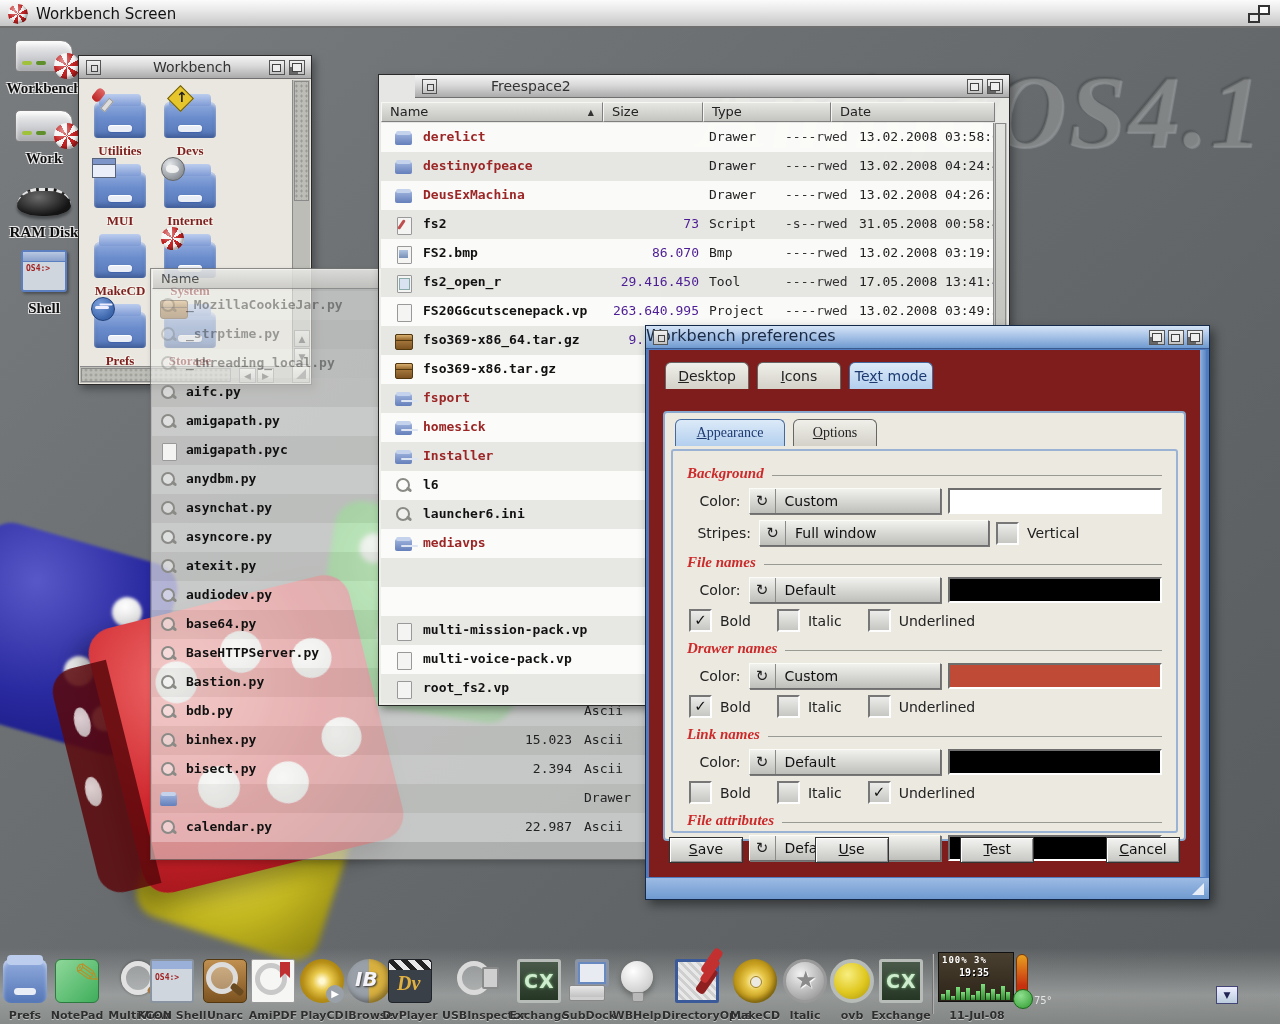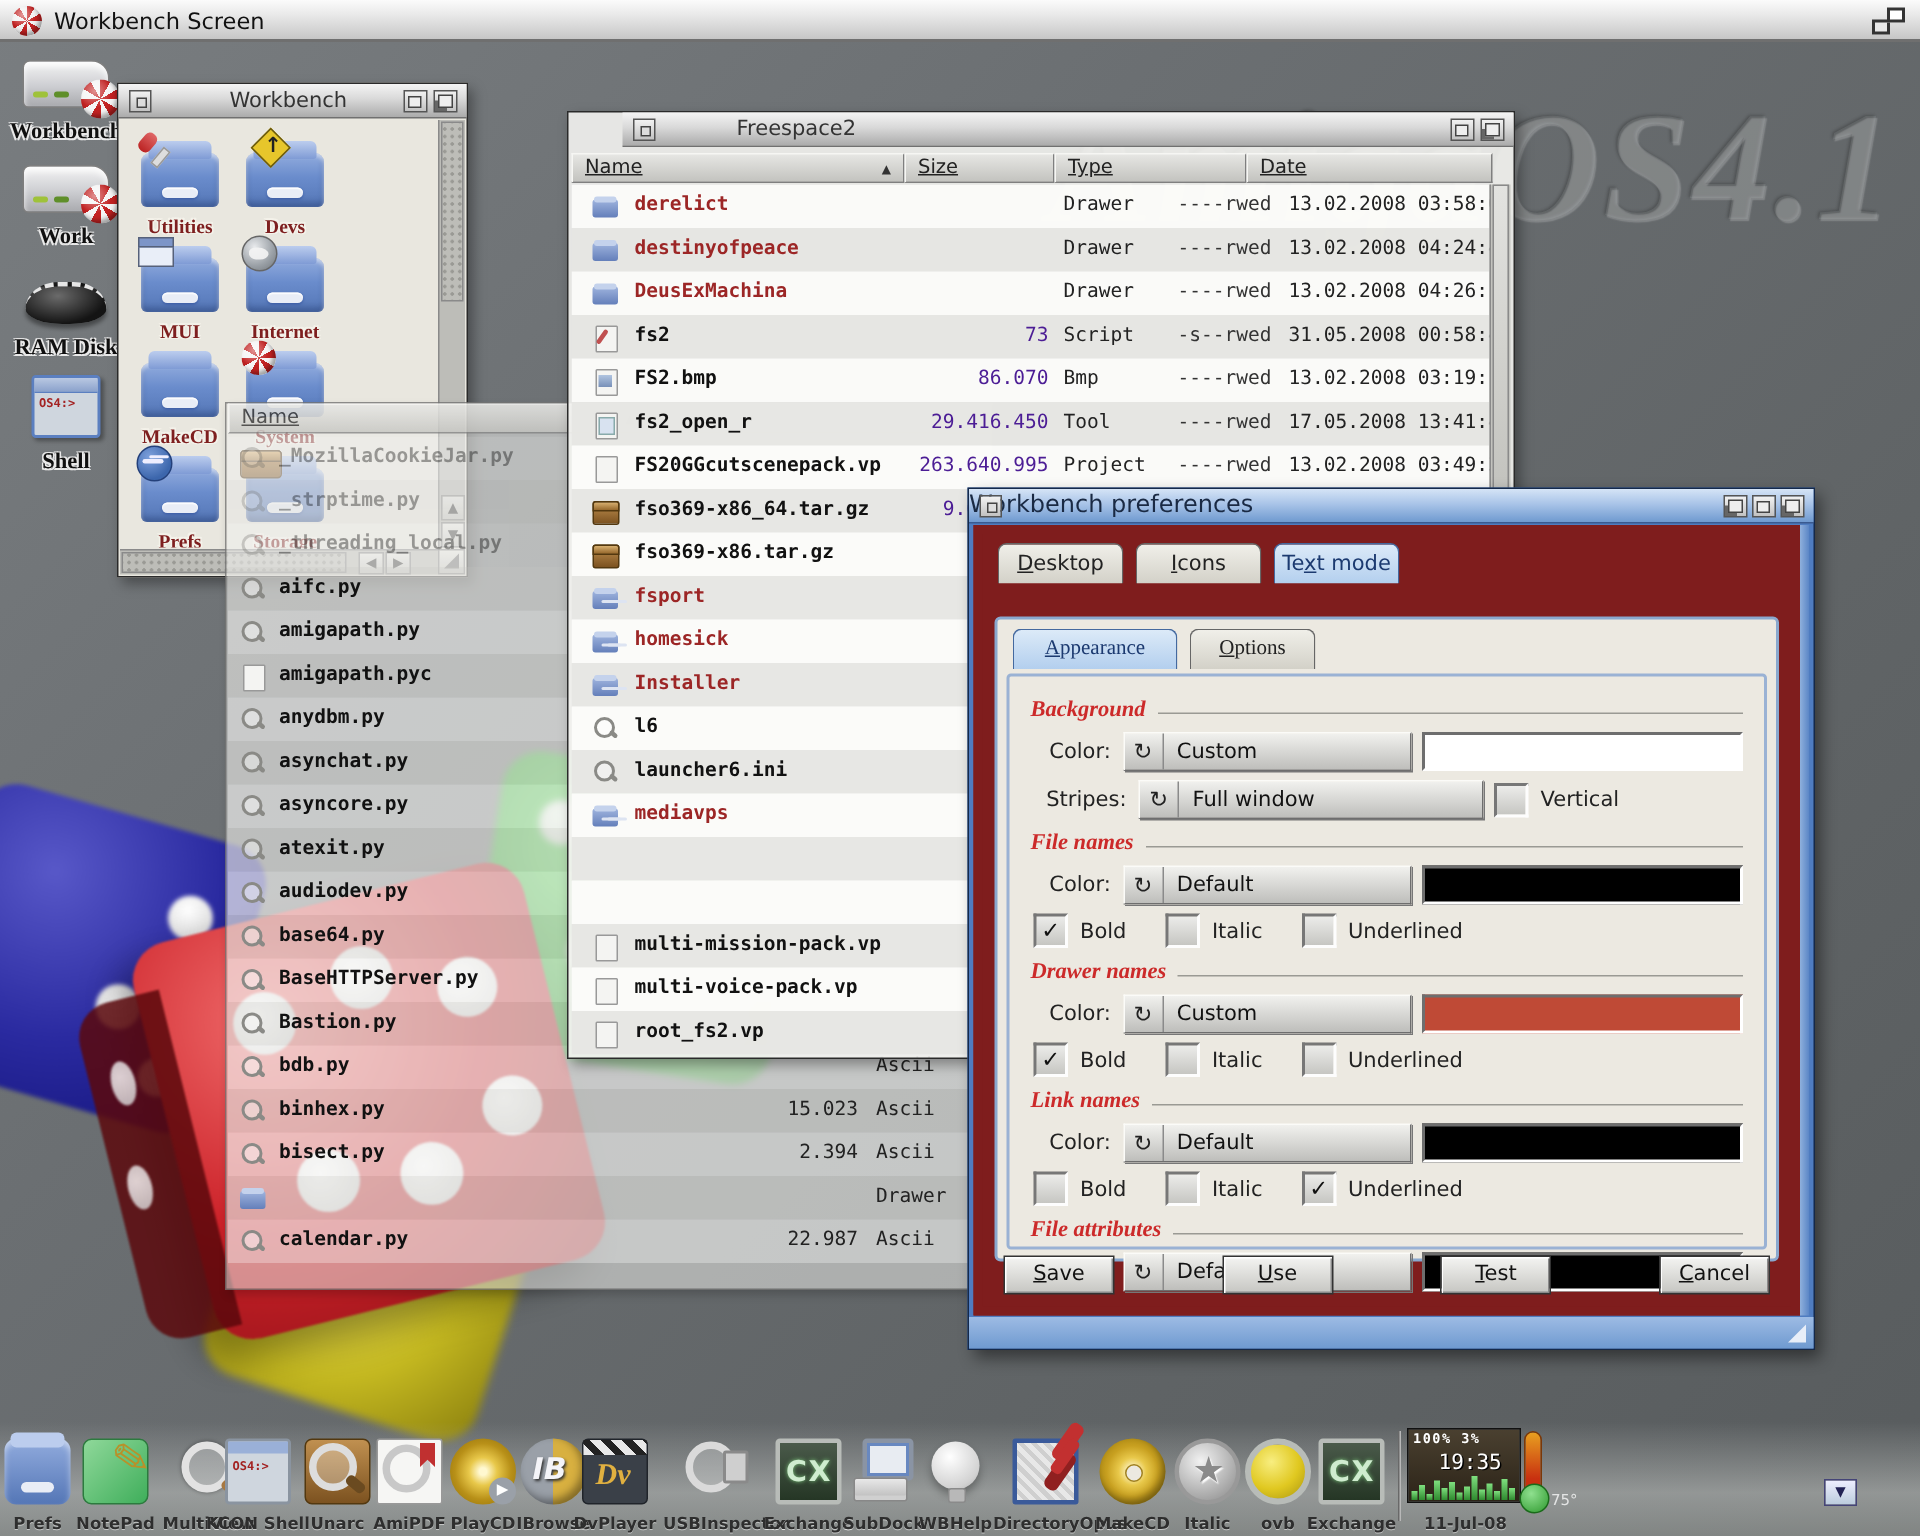--- a/index.html
+++ b/index.html
@@ -92,21 +92,21 @@
   .harrow{position:absolute;top:1px;width:17px;height:15px;background:linear-gradient(#e8e8e4,#c6c6c2);border:1px solid #8a8a8a;
       font-size:9px;color:#444;text-align:center;line-height:14px;}
   .sizegad{position:absolute;right:1px;bottom:1px;width:18px;height:17px;background:linear-gradient(#e8e8e4,#c6c6c2);border:1px solid #8a8a8a;}
   .sizegad::after{content:'';position:absolute;right:3px;bottom:3px;width:0;height:0;border-left:10px solid transparent;border-bottom:10px solid #777;}
 
   
   .lrow{position:relative;height:29px;font-family:"DejaVu Sans Mono",monospace;font-size:13px;white-space:nowrap;}
   .lrow .cell{position:absolute;top:6px;}
   .lhead{position:relative;height:20px;}
   .hcell{position:absolute;top:0;height:20px;background:linear-gradient(#e6e6e3,#c3c3bf);border:1px solid #7f7f7f;
-      border-top-color:#f6f6f3;border-left-color:#f6f6f3;font-size:13px;color:#222;padding:1px 0 0 8px;text-decoration:underline;}
+      border-top-color:#f6f6f3;border-left-color:#f6f6f3;font-size:13px;color:#222;padding:1px 0 0 8px;}
   .sortarr{position:absolute;right:8px;top:5px;font-size:8px;color:#333;}
   .fred{color:#9c2626;font-weight:bold;} .fblack{color:#111;font-weight:bold;}
 
   
   .pylister{position:absolute;left:150px;top:268px;width:512px;height:592px;z-index:20;
       background:rgba(235,235,231,.55);border:1px solid rgba(60,60,60,.55);box-shadow:2px 3px 6px rgba(0,0,0,.2);}
   .pylister .lhead{opacity:.75;}
   .pylister .rows{position:absolute;left:1px;top:22px;right:1px;bottom:2px;overflow:hidden;}
   .pylister .lrow:nth-of-type(odd){background:rgba(255,255,255,.30);}
   .pylister .lrow:nth-of-type(even){background:rgba(216,216,212,.30);}
@@ -242,21 +242,21 @@
       box-shadow:-4px -9px 0 1px #c23030,3px 10px 0 1px #902020;}
   .dk-makecd{background:radial-gradient(circle,#fff8d0 6%,#e8c84a 30%,#c8a020 55%,#96760a);border-radius:50%;box-shadow:inset -2px -3px 5px rgba(0,0,0,.35);}
   .dk-makecd::after{content:'';position:absolute;left:17px;top:17px;width:10px;height:10px;border-radius:50%;background:#ece9e1;border:1px solid #a08020;}
   .dk-ranger{background:radial-gradient(circle at 38% 32%,#f2f2f2,#b2b2b2 60%,#888);border-radius:50%;border:3px solid #999;}
   .dk-ranger::after{content:'\2605';position:absolute;left:9px;top:4px;font-size:24px;color:#8a8a8a;text-shadow:1px 1px 1px #fff;}
   .dk-ovb{background:radial-gradient(circle at 38% 32%,#f8ee80,#e0c820 55%,#a89410);border-radius:50%;border:4px solid #b8bcb8;}
   .dksep{position:absolute;bottom:10px;width:2px;height:60px;background:linear-gradient(90deg,#555,#ccc);z-index:7;}
   .monitor{position:absolute;bottom:22px;width:76px;height:50px;background:linear-gradient(#4a4030,#2c2418);border:1px solid #111;z-index:7;
       font-family:"DejaVu Sans Mono",monospace;color:#fff;}
   .mon-cpu{position:absolute;left:3px;top:2px;font-size:9px;font-weight:bold;letter-spacing:1px;}
-  .mon-time{position:absolute;left:20px;top:14px;font-size:14px;font-weight:normal;text-shadow:1px 1px 0 #000;}
+  .mon-time{position:absolute;left:20px;top:14px;font-size:10px;font-weight:bold;text-shadow:1px 1px 0 #000;}
   .mon-bars{position:absolute;left:2px;right:2px;bottom:1px;height:18px;display:flex;align-items:flex-end;gap:1px;}
   .mon-bars i{display:block;width:4px;background:linear-gradient(#7fe07f,#2f8a2f);}
   .mon-date{position:absolute;bottom:2px;width:90px;text-align:center;font-size:11px;font-weight:bold;color:#2e2e2e;text-shadow:0 1px 0 rgba(255,255,255,.5);z-index:7;}
   .thermo{position:absolute;bottom:24px;width:12px;height:46px;border-radius:6px;z-index:7;
       background:linear-gradient(#e8a020,#c83010 70%);border:1px solid #7a3808;}
   .thermo::before{content:'';position:absolute;left:-4px;bottom:-10px;width:18px;height:18px;border-radius:50%;
       background:radial-gradient(circle at 38% 32%,#8fe08f,#2f9a2f);border:1px solid #1a6a1a;}
   .thermo-label{position:absolute;bottom:18px;font-size:10px;color:rgba(255,255,255,.75);z-index:7;}
   .cornergad{position:absolute;right:42px;bottom:20px;width:22px;height:18px;background:linear-gradient(#eef,#bcd);border:1px solid #447;z-index:7;
       font-size:9px;text-align:center;line-height:16px;color:#225;}

